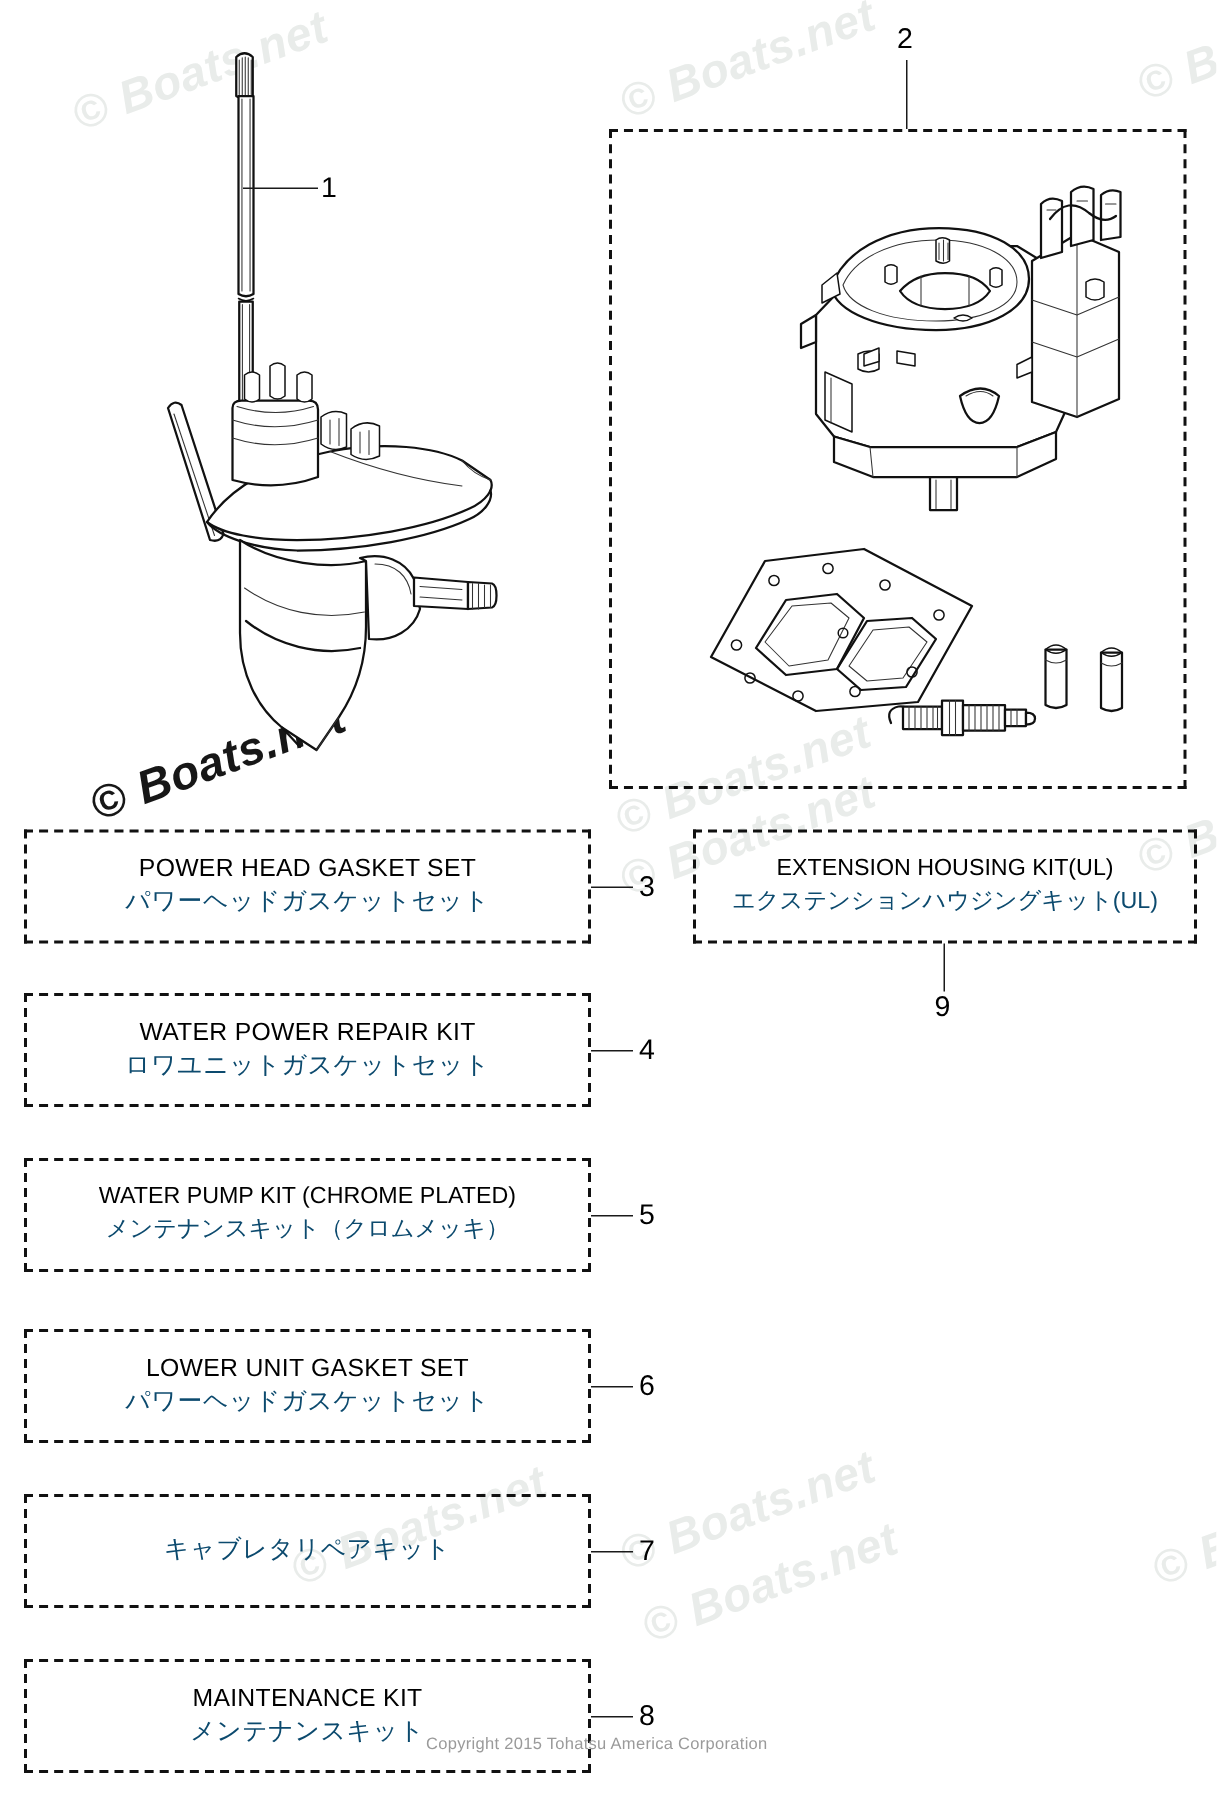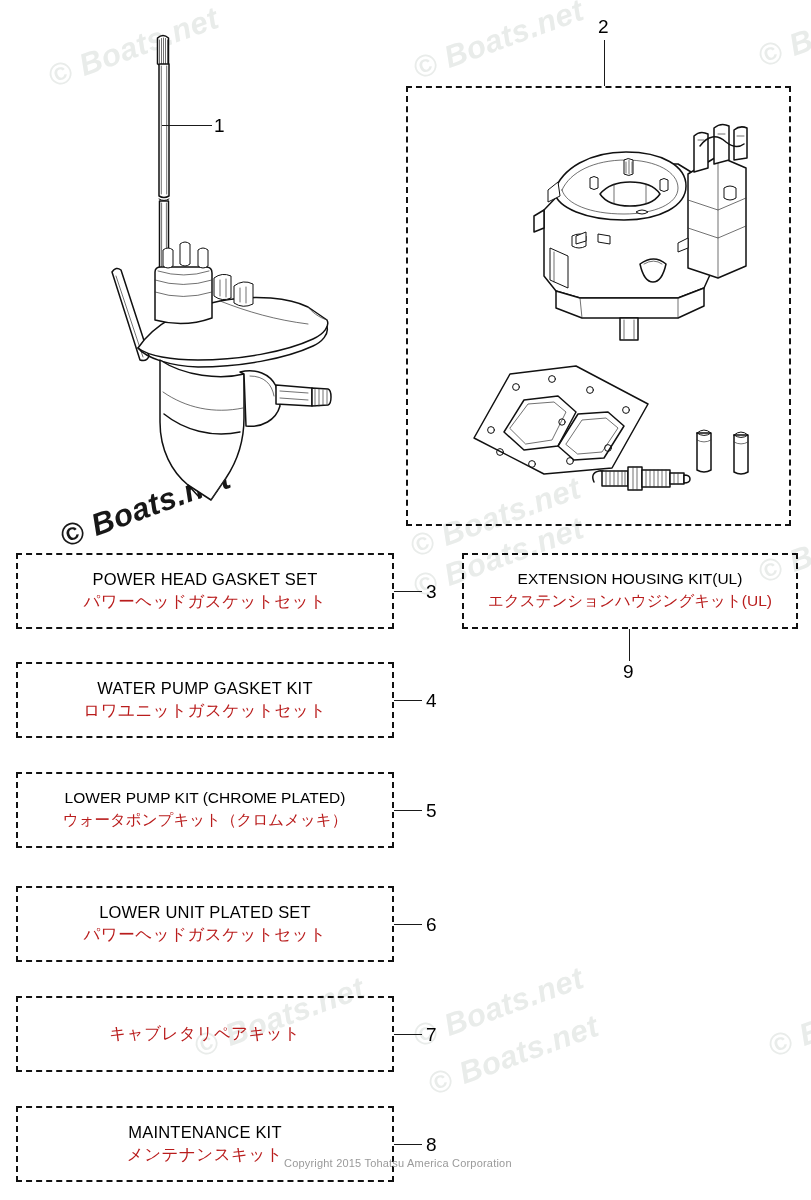--- a/index.html
+++ b/index.html
@@ -51,21 +51,21 @@
   }
   .kit-en{
     font-size:16.5px;
     color:#000;
     letter-spacing:.2px;
     line-height:1.35;
     white-space:nowrap;
   }
   .kit-jp{
     font-size:16.5px;
-    color:#b91c1c;
+    color:#0c4a6e;
     line-height:1.45;
     white-space:nowrap;
     letter-spacing:.5px;
   }
   .kit-en.tight,.kit-jp.tight{font-size:15.5px;letter-spacing:0;}
 
   
   .regionbox{
     position:absolute;
     box-sizing:border-box;
@@ -348,35 +348,35 @@
   </div>
 
   <div class="kitbox" style="left:16px;top:553px;width:378px;height:76px;">
     <div class="kit-en">POWER HEAD GASKET SET</div>
     <div class="kit-jp">パワーヘッドガスケットセット</div>
   </div>
   <div class="leader-h" style="left:394px;top:591px;width:28px;"></div>
   <div class="callout" style="left:426px;top:582px;">3</div>
 
   <div class="kitbox" style="left:16px;top:662px;width:378px;height:76px;">
-    <div class="kit-en">WATER PUMP GASKET KIT</div>
+    <div class="kit-en">WATER POWER REPAIR KIT</div>
     <div class="kit-jp">ロワユニットガスケットセット</div>
   </div>
   <div class="leader-h" style="left:394px;top:700px;width:28px;"></div>
   <div class="callout" style="left:426px;top:691px;">4</div>
 
   <div class="kitbox" style="left:16px;top:772px;width:378px;height:76px;">
-    <div class="kit-en tight">LOWER PUMP KIT (CHROME PLATED)</div>
-    <div class="kit-jp tight">ウォータポンプキット（クロムメッキ）</div>
+    <div class="kit-en tight">WATER PUMP KIT (CHROME PLATED)</div>
+    <div class="kit-jp tight">メンテナンスキット（クロムメッキ）</div>
   </div>
   <div class="leader-h" style="left:394px;top:810px;width:28px;"></div>
   <div class="callout" style="left:426px;top:801px;">5</div>
 
   <div class="kitbox" style="left:16px;top:886px;width:378px;height:76px;">
-    <div class="kit-en">LOWER UNIT PLATED SET</div>
+    <div class="kit-en">LOWER UNIT GASKET SET</div>
     <div class="kit-jp">パワーヘッドガスケットセット</div>
   </div>
   <div class="leader-h" style="left:394px;top:924px;width:28px;"></div>
   <div class="callout" style="left:426px;top:915px;">6</div>
 
   <div class="kitbox" style="left:16px;top:996px;width:378px;height:76px;">
     <div class="kit-jp">キャブレタリペアキット</div>
   </div>
   <div class="leader-h" style="left:394px;top:1034px;width:28px;"></div>
   <div class="callout" style="left:426px;top:1025px;">7</div>

